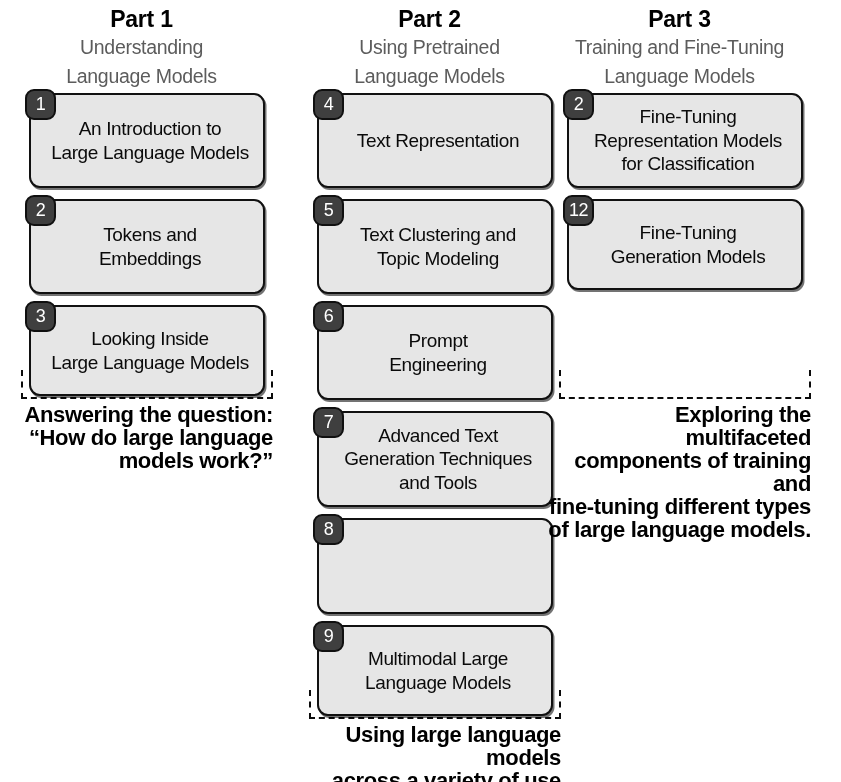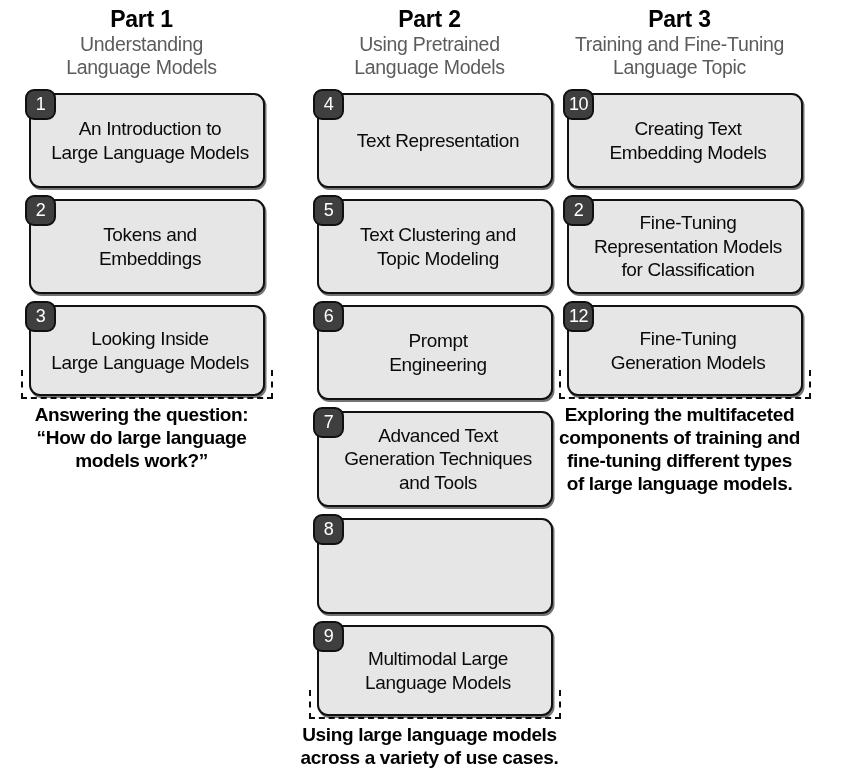--- a/index.html
+++ b/index.html
@@ -36,21 +36,21 @@
   .part-title {
     font-size: 23px;
     font-weight: bold;
     line-height: 27px;
     letter-spacing: -0.2px;
     color: #000000;
   }
   .part-subtitle {
     font-size: 19.5px;
     font-weight: normal;
-    line-height: 23px;
+    line-height: 29px;
     letter-spacing: -0.3px;
     color: #5c5c5c;
     white-space: pre-line;
   }
 
   
   .dashed-wrap {
     position: absolute;
     border: 2.5px dashed #0b0b0b;
     border-top: none;
@@ -109,22 +109,22 @@
     line-height: 26px;
     text-align: center;
     letter-spacing: -0.5px;
   }
 
   
   .caption {
     position: absolute;
     left: 0;
     width: 263px;
-    text-align: center;
-    font-size: 19px;
+    text-align: right;
+    font-size: 22px;
     line-height: 23px;
     letter-spacing: -0.35px;
     color: #000000;
   }
   .caption .cap-head {
     display: block;
     font-weight: bold;
     font-style: normal;
   }
   .caption .cap-body {
@@ -219,31 +219,26 @@
 
       <span class="cap-body">Using large language models
 across a variety of use cases.</span>
     </div>
   </div>
 
   <div class="column" id="col-3">
     <div class="col-header">
       <div class="part-title">Part 3</div>
       <div class="part-subtitle">Training and Fine-Tuning
-Language Topic</div>
+Language Models</div>
     </div>
 
     <div class="dashed-wrap" id="dash-3"></div>
 
     <div class="box-stack">
-      <div class="chapter" style="height:95px">
-        <span class="badge">10</span>
-        <span class="chapter-label">Creating Text
-Embedding Models</span>
-      </div>
       <div class="chapter" style="height:95px">
         <span class="badge">2</span>
         <span class="chapter-label">Fine-Tuning
 Representation Models
 for Classification</span>
       </div>
       <div class="chapter" style="height:91px">
         <span class="badge">12</span>
         <span class="chapter-label">Fine-Tuning
 Generation Models</span>

